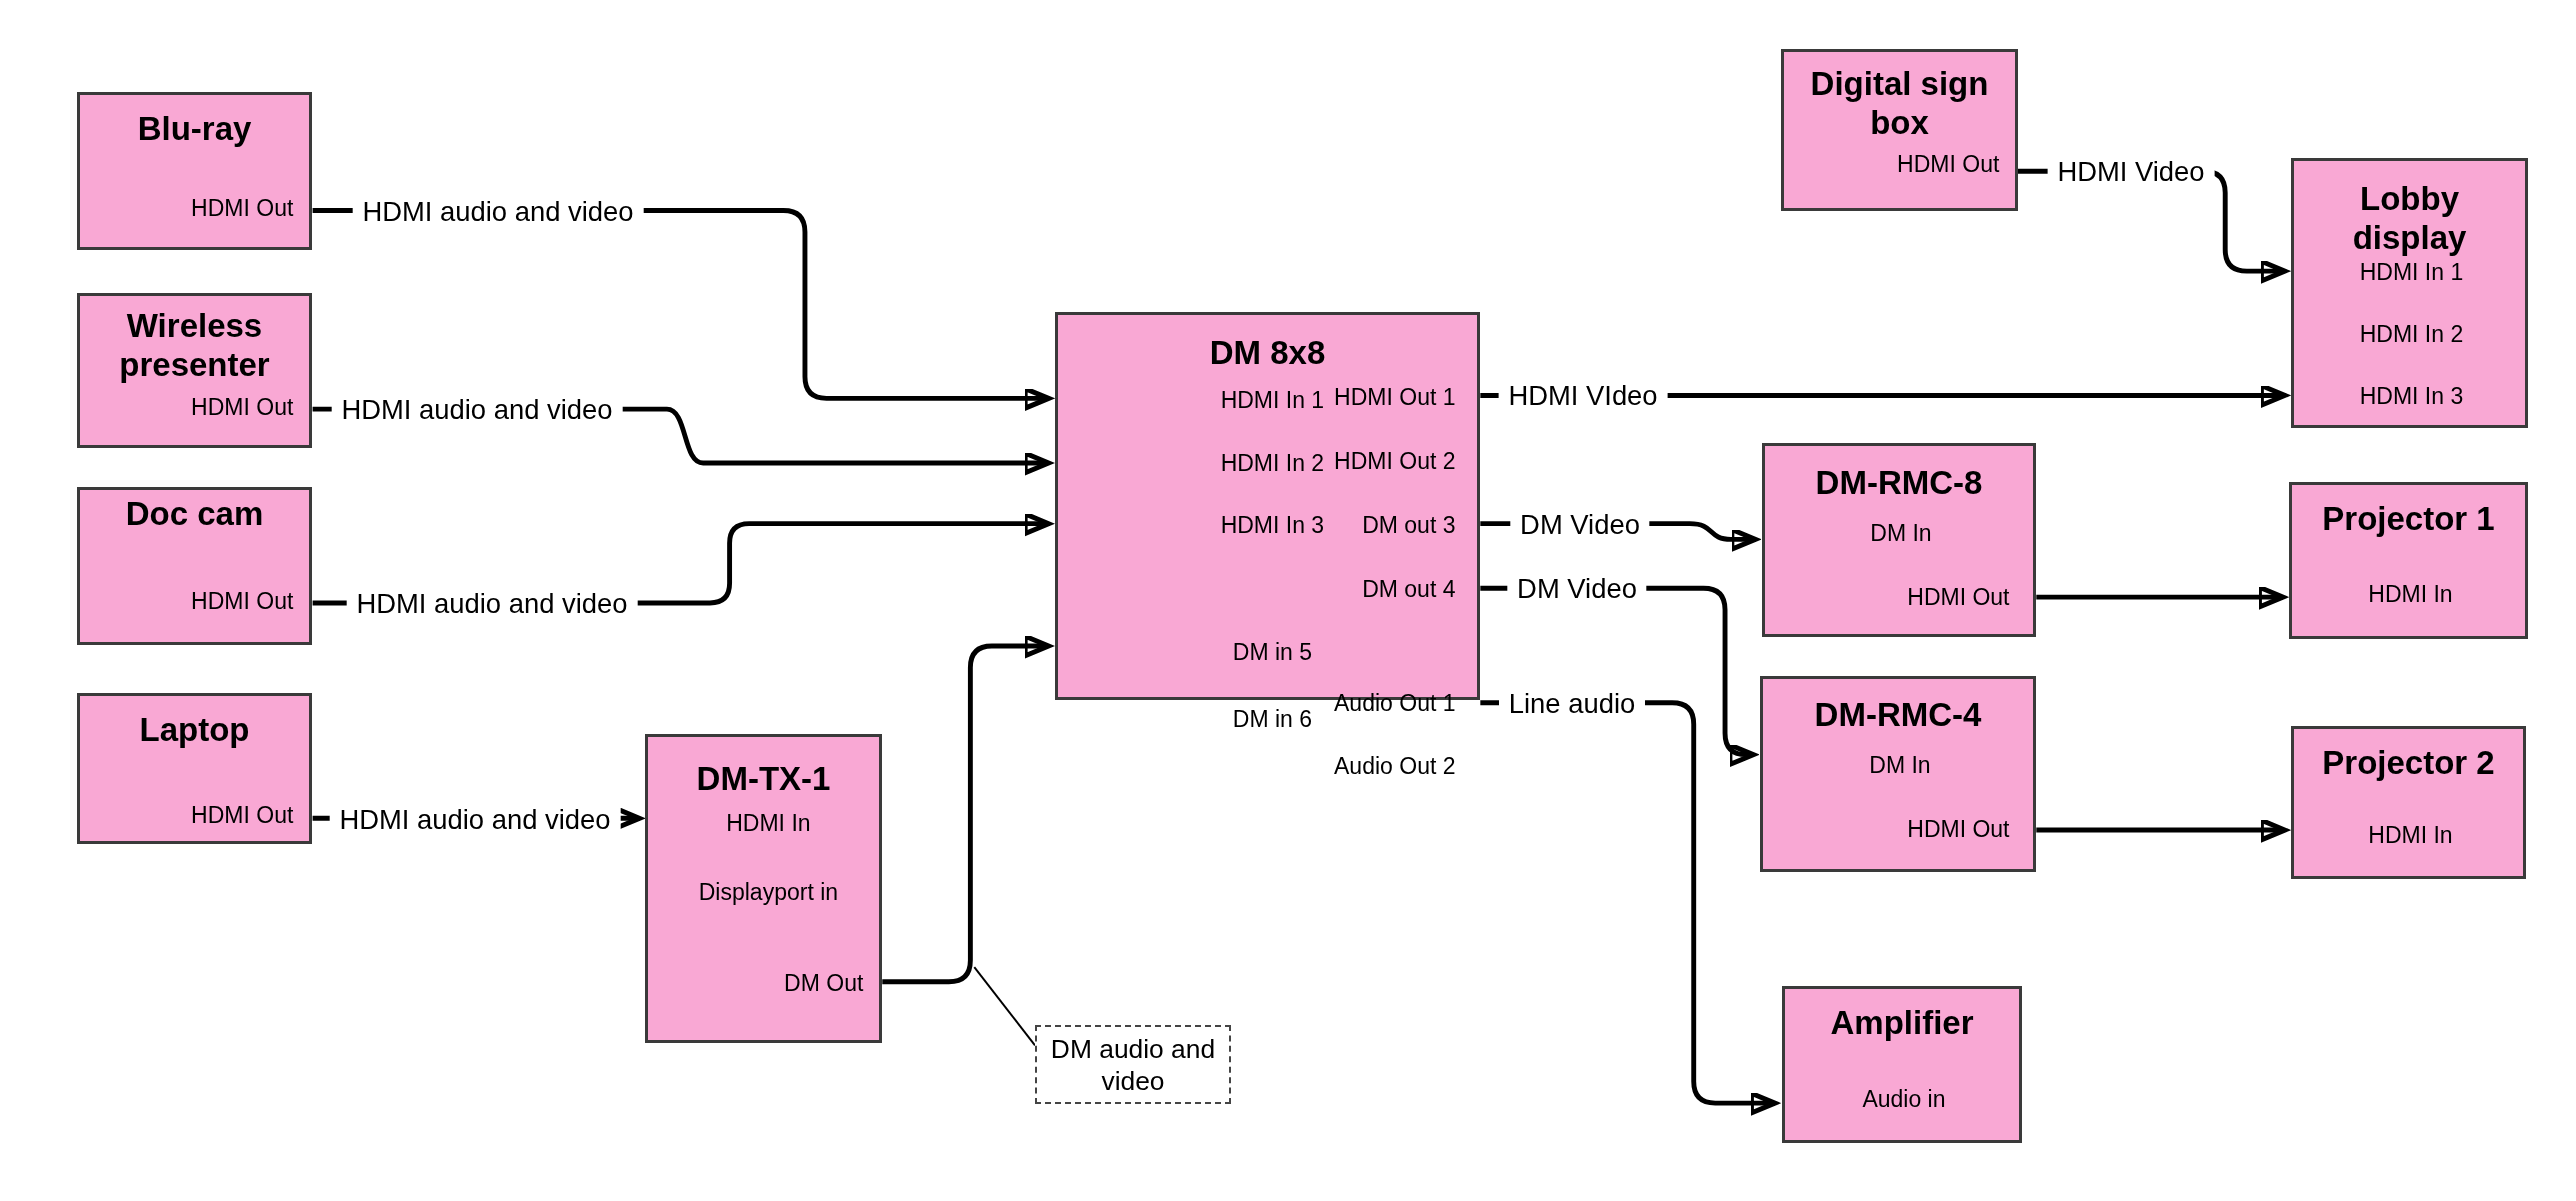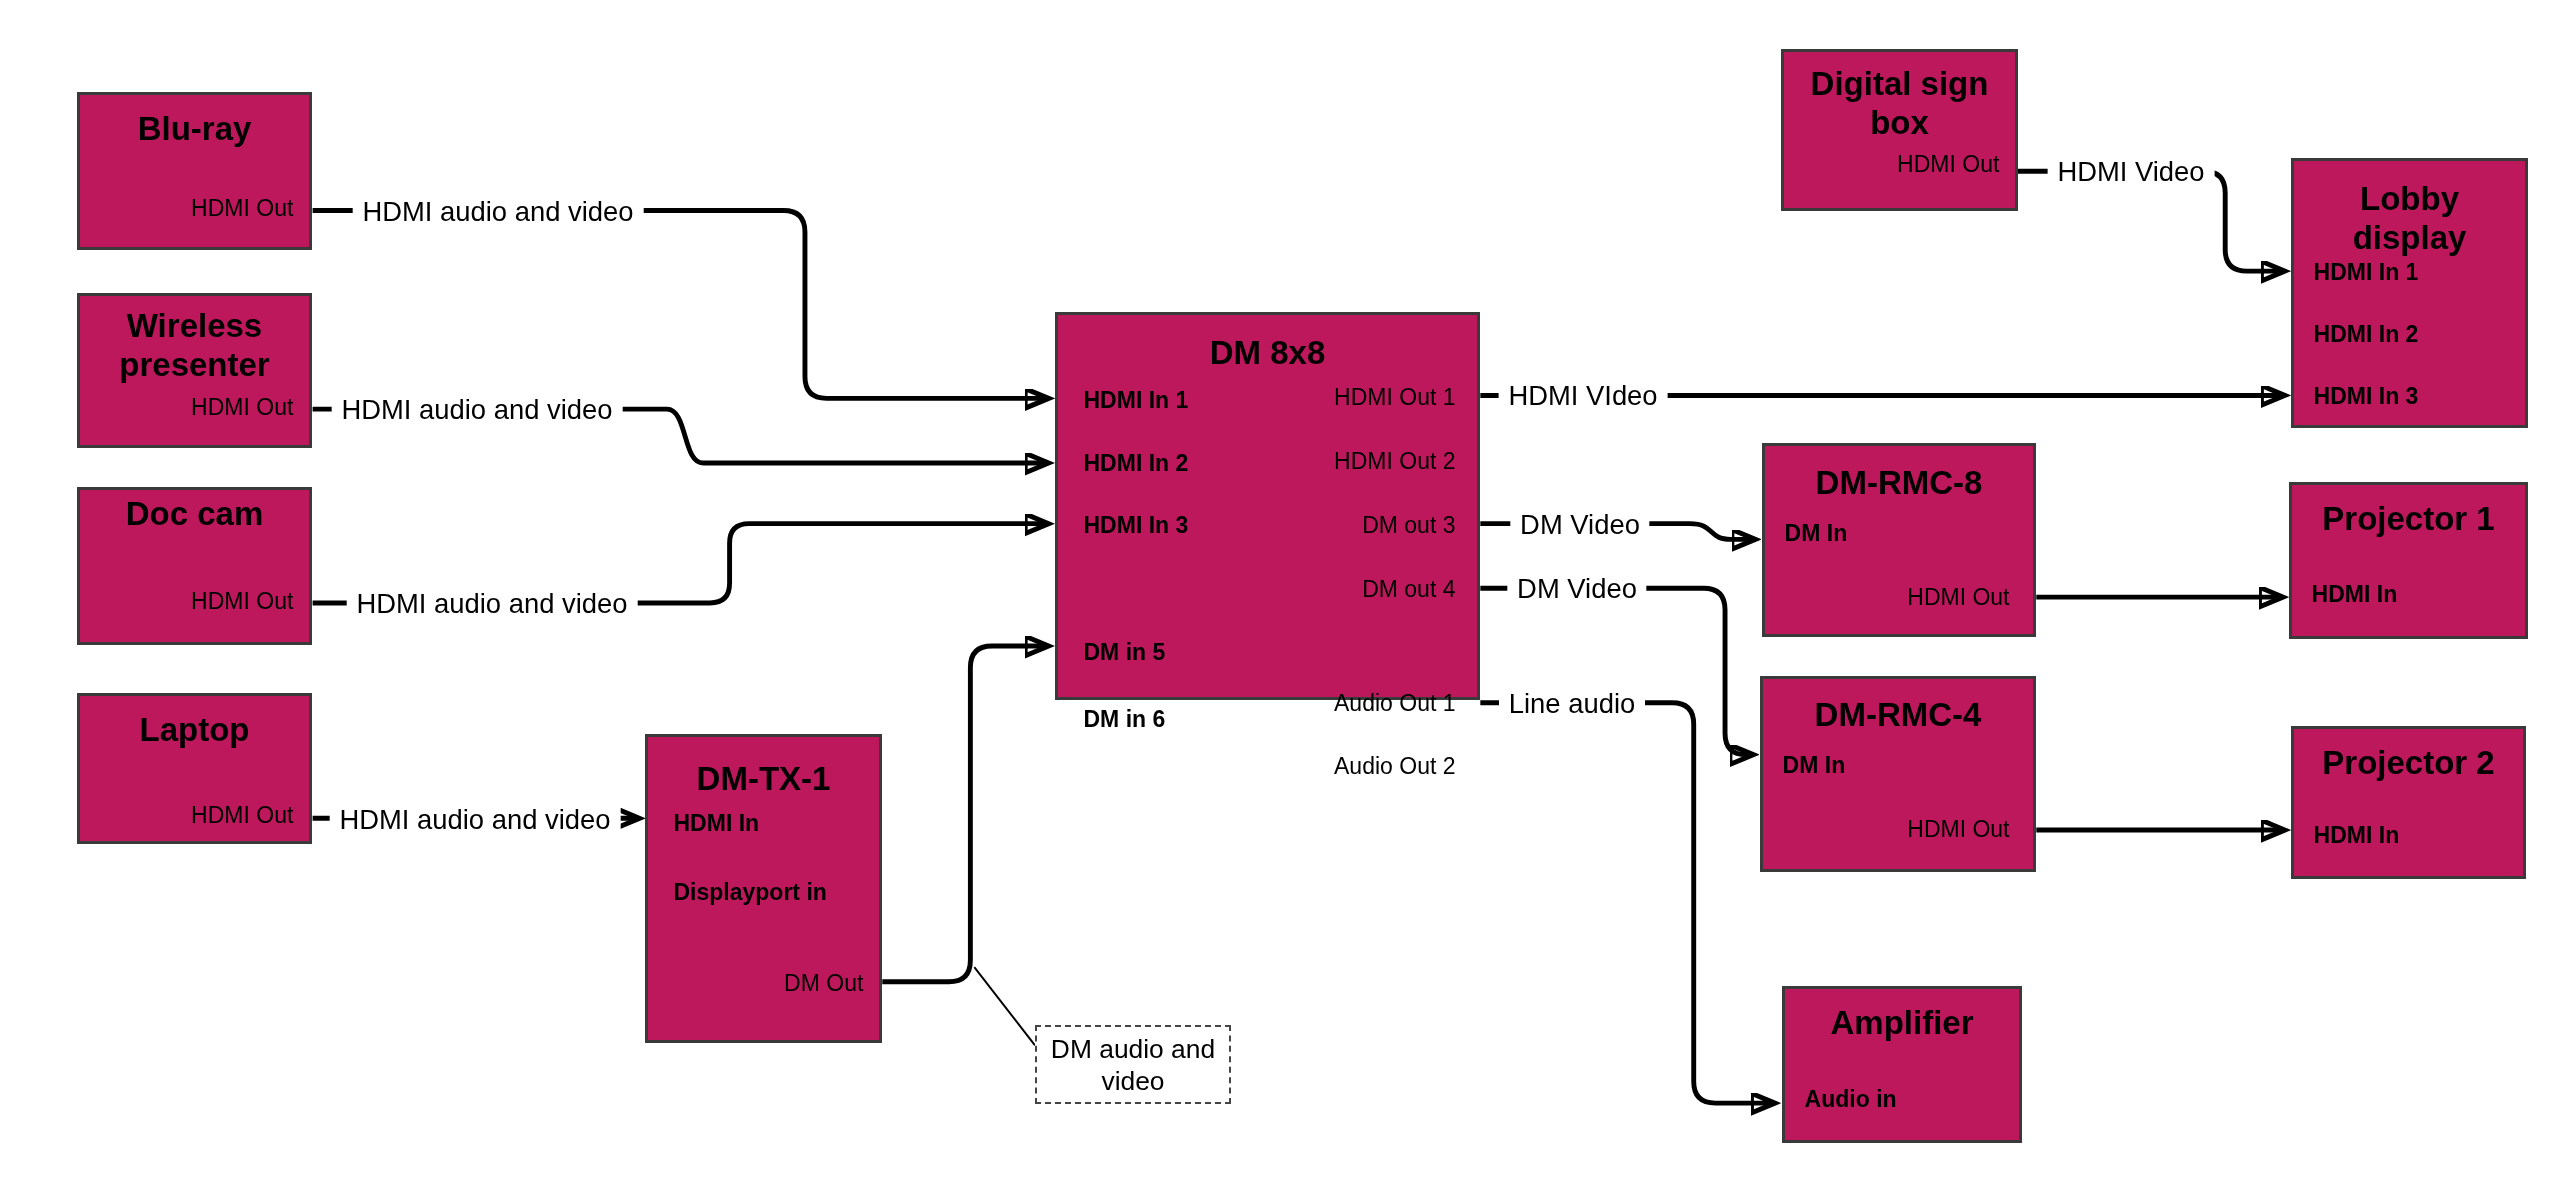--- a/index.html
+++ b/index.html
@@ -9,36 +9,36 @@
     background:#ffffff;
     font-family:"Liberation Sans", sans-serif;
     color:#000;
     overflow:hidden;
   }
   #wires{position:absolute;left:0;top:0;width:2576px;height:1201px;}
   #wires path{fill:none;stroke:#000;stroke-width:5px;}
   #wires path.thin{stroke-width:2px;}
   .node{
     position:absolute;
-    background:#be185d;
+    background:#f9a8d4;
     border:3.9px solid #3a3a3a;
     box-sizing:border-box;
   }
   .node .title{
     position:absolute;left:0;right:0;
     text-align:center;
     font-weight:bold;
     font-size:33px;line-height:39px;
   }
   .port{
     position:absolute;left:25.5px;right:15.7px;
     font-size:23px;line-height:33px;
     white-space:nowrap;
   }
-  .port.left{text-align:left;font-weight:bold;}
+  .port.left{text-align:center;}
   .port.right{text-align:right;}
   .edge-label{
     position:absolute;
     transform:translate(-50%,-50%);
     background:#fff;
     padding:0 9.8px;
     font-size:27.4px;line-height:31px;
     white-space:nowrap;
   }
   .callout{

